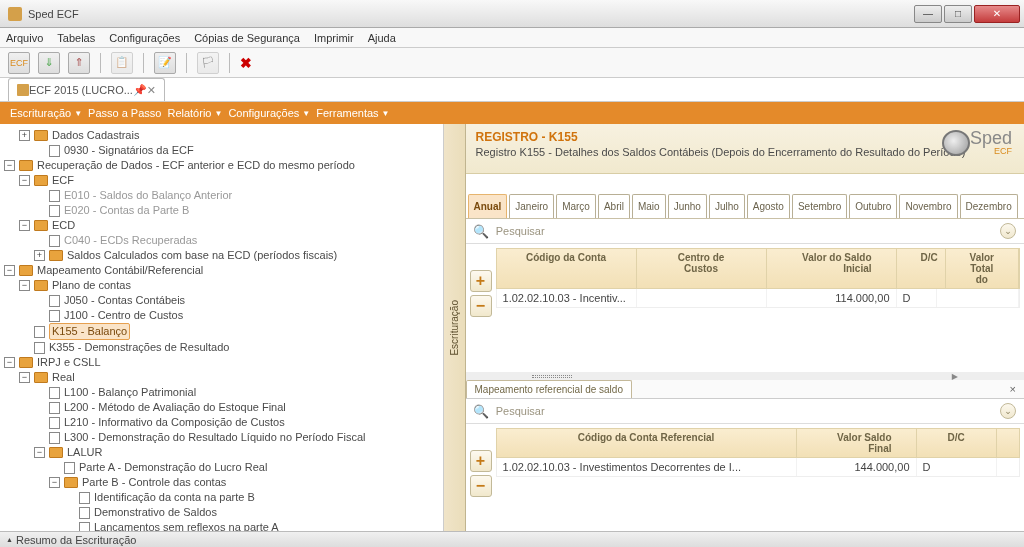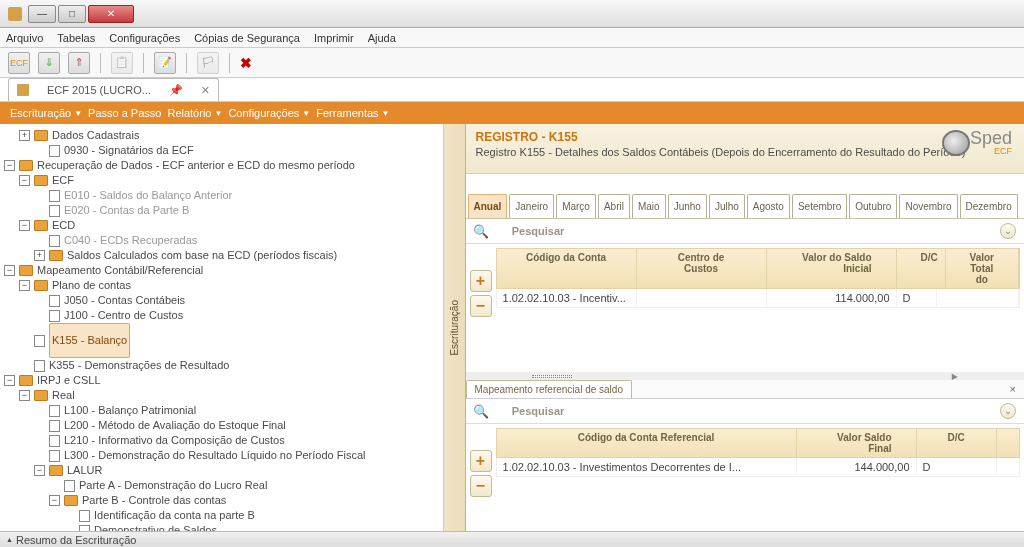--- a/index.html
+++ b/index.html
@@ -14,21 +14,21 @@
 
 .menubar { height: 20px; background: #f8f8f8; display: flex; align-items: center; padding: 8px 6px; gap: 14px; color: #333; border-bottom: 1px solid #ccc; }
 .menu-item { }
 
 .toolbar { height: 30px; background: #f8f8f8; border-bottom: 1px solid #ccc; display: flex; align-items: center; padding: 0 8px; gap: 8px; }
 .tool-btn { width: 22px; height: 22px; background: linear-gradient(#f0f0f0, #ddd); border: 1px solid #aaa; border-radius: 2px; display: flex; align-items: center; justify-content: center; }
 .tool-sep { width: 1px; height: 20px; background: #bbb; margin: 0 2px; }
 .x-red { color: #c00; font-weight: bold; font-size: 14px; }
 
 .doc-tab-bar { height: 24px; background: #fff; display: flex; align-items: stretch; padding-left: 8px; border-bottom: 1px solid #ccc; }
-.doc-tab { background: #fff; border: 1px solid #bbb; border-bottom: none; border-radius: 3px 3px 0 0; padding: 3px 8px; display: flex; align-items: center; gap: 18px; font-size: 10px; color: #555; }
+.doc-tab { background: #fff; border: 1px solid #bbb; border-bottom: none; border-radius: 3px 3px 0 0; padding: 3px 8px; display: flex; align-items: center; gap: 0; font-size: 10px; color: #555; }
 .doc-tab .pin { color: #666; }
 .doc-tab .x { color: #888; }
 
 .orange-bar { height: 22px; background: #e48a2a; color: #fff; display: flex; align-items: center; padding: 0 10px; gap: 6px; }
 .ob-item { display: flex; align-items: center; gap: 3px; }
 .caret { font-size: 8px; }
 
 .content { display: flex; height: calc(547px - 28px - 20px - 30px - 24px - 22px - 16px); }
 .left-pane { width: 490px; background: #fff; border-right: 1px solid #ccc; overflow: auto; padding: 2px 0; }
 .right-host { flex: 1; display: flex; position: relative; }
@@ -36,39 +36,39 @@
 .vtab span { writing-mode: vertical-rl; transform: rotate(180deg); color: #5f5130; font-size: 10px; }
 .right-pane { flex: 1; background: #fff; overflow: auto; display: flex; flex-direction: column; }
 
 .tree { padding: 2px 4px; color: #4a4a4a; }
 .tree div { white-space: nowrap; line-height: 15px; }
 .ti { display: flex; align-items: center; }
 .ex { width: 11px; height: 11px; border: 1px solid #888; background: #fff; display: inline-flex; align-items: center; justify-content: center; font-size: 9px; line-height: 9px; margin-right: 4px; color: #444; flex-shrink: 0; }
 .gap { display: inline-block; width: 15px; flex-shrink: 0; }
 .fld { width: 14px; height: 11px; background: #e8a33d; border: 1px solid #c07a1e; margin-right: 4px; flex-shrink: 0; border-radius: 1px; }
 .doc { width: 11px; height: 12px; background: #fff; border: 1px solid #888; margin-right: 4px; flex-shrink: 0; }
-.sel { background: #fae4c8; border: 1px solid #e6a04f; border-radius: 2px; color: #7a4a0e; padding: 9px 2px; }
+.sel { background: #fae4c8; border: 1px solid #e6a04f; border-radius: 2px; color: #7a4a0e; padding: 0 2px; }
 .grey { color: #999; }
 
 .reg-header { background: linear-gradient(to bottom,#f7f1e0,#f1e9ce); border-bottom: 1px solid #d8cda5; padding: 6px 10px; position: relative; min-height: 50px; }
 .reg-title { color: #d0730d; font-weight: bold; font-size: 12px; }
 .reg-sub { color: #4a4a4a; margin-top: 2px; }
 .sped-logo { position: absolute; right: 12px; top: 6px; text-align: left; display: flex; align-items: center; gap: 0; }
 .sped-disc { width: 28px; height: 26px; border-radius: 50%; background: radial-gradient(circle at 40% 40%, #eee, #999); border: 2px solid #777; }
 .sped-text { color: #888; font-size: 18px; font-weight: 300; line-height: 14px; }
 .sped-ecf { color: #d98b1e; font-size: 9px; text-align: right; display: block; }
 
 .gap-row { height: 18px; }
 .month-tabs { display: flex; padding: 2px 2px 0 2px; gap: 2px; border-bottom: 1px solid #c9c0a6; }
 .mtab { background: #fff; border: 1px solid #b8af95; border-bottom: none; border-radius: 2px 2px 0 0; font-size: 10px; padding: 6px 5px; color: #6b634d; }
 .mtab.active { background: #fae4c8; color: #7a4a0e; border-color: #e6b46e; font-weight: bold; }
 
 .search-bar { display: flex; align-items: center; padding: 4px 8px; background: #fff; border-bottom: 1px solid #ddd; }
 .search-bar .mag { color: #d07a1c; font-size: 13px; margin-right: 6px; }
-.search-bar .lbl { color: #9b9480; font-weight: bold; flex: 1; margin-left: 16px; }
+.search-bar .lbl { color: #9b9480; font-weight: normal; flex: 1; }
 .chev { width: 16px; height: 16px; border: 1px solid #c2b998; border-radius: 50%; display: flex; align-items: center; justify-content: center; color: #8e8361; font-size: 9px; background: linear-gradient(#fcf8ed,#f0e8cf); }
 
 .grid-host { display: flex; padding: 4px; gap: 4px; }
 .pm-col { display: flex; flex-direction: column; gap: 3px; padding-top: 22px; }
 .pm-btn { width: 22px; height: 22px; border: 1px solid #c2b998; border-radius: 3px; background: linear-gradient(#fdf9ef,#f1e8cc); color: #c47a18; font-size: 16px; font-weight: bold; display: flex; align-items: center; justify-content: center; }
 
 .grid { flex: 1; }
 .grid-head { display: flex; background: linear-gradient(#faedd0,#f2e0b6); border: 1px solid #e0d2a9; }
 .gh { padding: 3px 24px; color: #6f6546; font-weight: bold; border-right: 1px solid #e0d2a9; font-size: 10px; text-align: center; }
 .grid-row { display: flex; background: #fff; border: 1px solid #eee; border-top: none; }
@@ -86,20 +86,21 @@
 .sub-tab-bar .x { margin-left: auto; padding: 3px 8px; color: #666; }
 
 .statusbar { height: 16px; background: linear-gradient(#f0f0f0,#ddd); border-top: 1px solid #bbb; display: flex; align-items: center; padding: 0 6px; font-size: 10px; color: #444; }
 .statusbar .tri { font-size: 7px; margin-right: 3px; }
 </style>
 </head>
 <body>
 
 <div class="titlebar">
   <div class="titlebar-icon"></div>
+  <div class="titlebar-text">Sped ECF</div>
   <div class="win-btns">
     <div class="win-btn">—</div>
     <div class="win-btn">□</div>
     <div class="win-btn close">✕</div>
   </div>
 </div>
 
 <div class="menubar">
   <span class="menu-item">Arquivo</span>
   <span class="menu-item">Tabelas</span>

